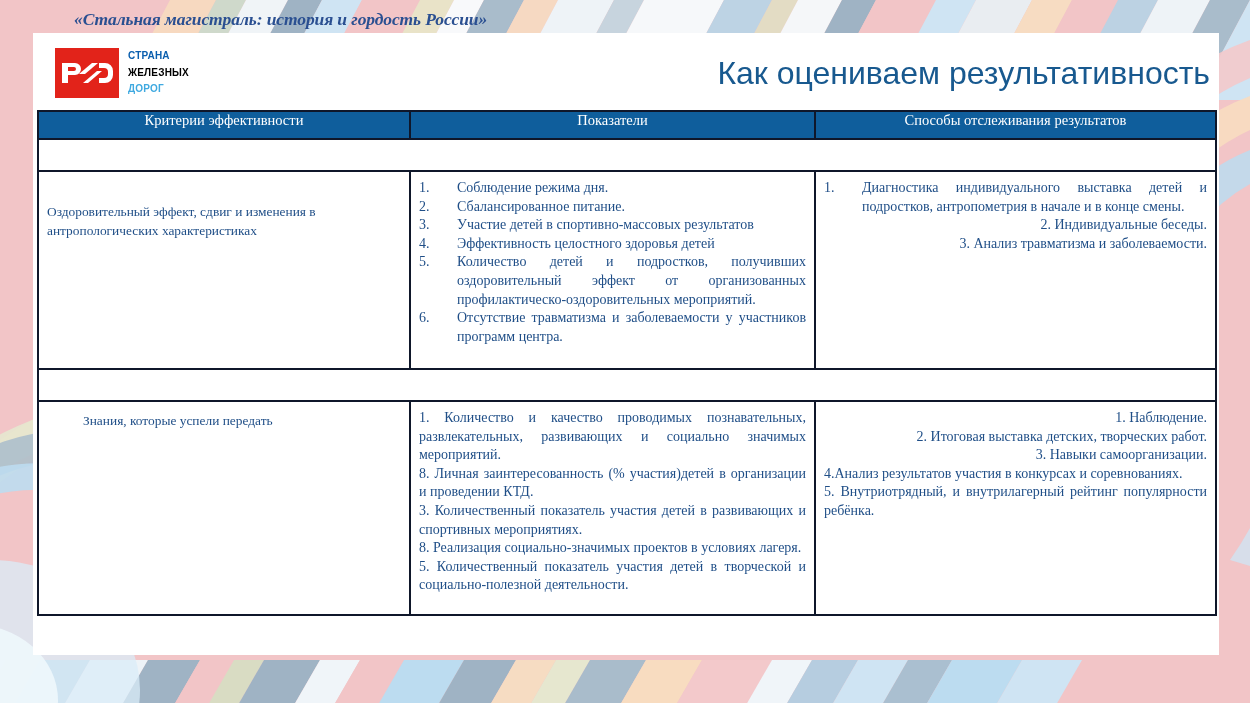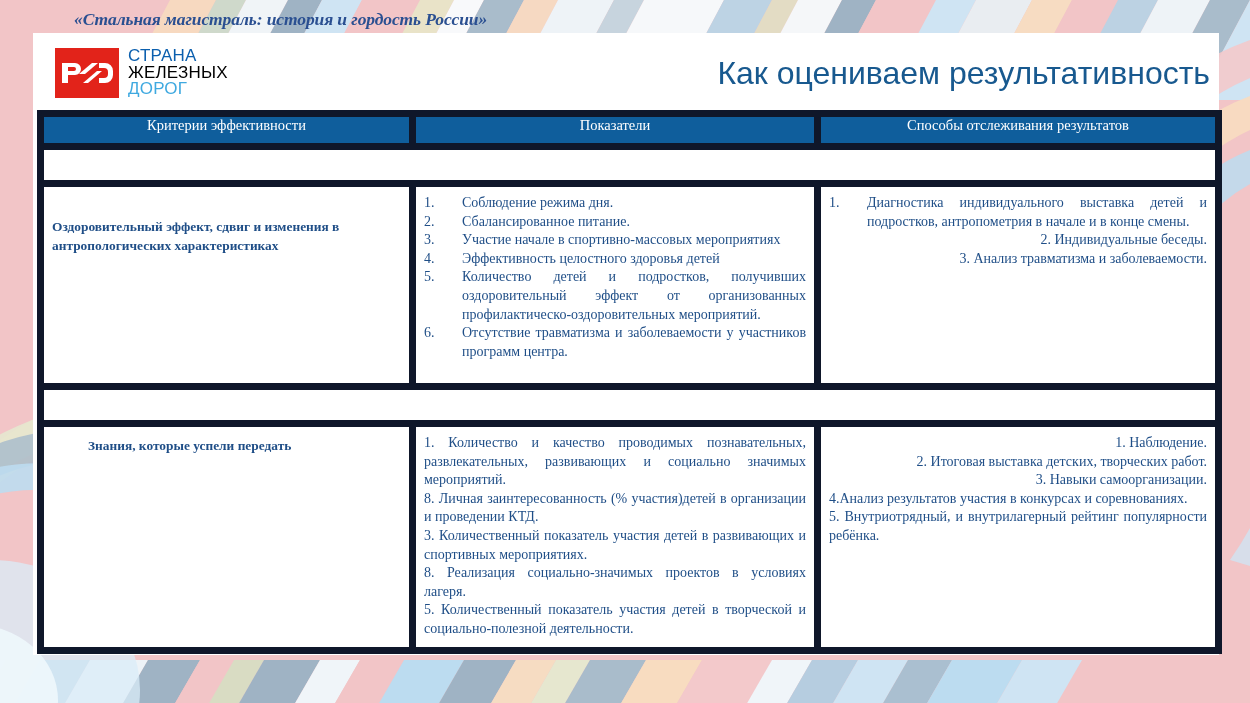--- a/index.html
+++ b/index.html
@@ -68,22 +68,22 @@
   .logo-mark {
     width: 64px;
     height: 50px;
     background: #e2231a;
     position: relative;
     flex: none;
   }
   .logo-mark svg { position: absolute; left: 6px; top: 11px; }
   .logo-words {
     font-family: "Liberation Sans", "DejaVu Sans", sans-serif;
-    font-weight: normal;
-    font-size: 17px;
+    font-weight: bold;
+    font-size: 10px;
     line-height: 16.5px;
     letter-spacing: 0.2px;
   }
   .lw1 { color: #0b5fae; }
   .lw2 { color: #000000; }
   .lw3 { color: #3fa9e0; }
 
   
   .slide-title {
     position: absolute;
@@ -107,21 +107,21 @@
     top: 110px;
     width: 1178px;
     z-index: 7;
   }
   table.matrix {
     border-collapse: collapse;
     table-layout: fixed;
     width: 1178px;
   }
   table.matrix td, table.matrix th {
-    border: 7px solid #0f172a;
+    border: 2px solid #0f172a;
     vertical-align: top;
     padding: 0;
   }
   .col-a { width: 372px; }
   .col-b { width: 405px; }
   .col-c { width: 401px; }
 
   thead th {
     background: #0f5e9c;
     color: #ffffff;
@@ -140,21 +140,21 @@
 
   
   .cell { padding: 7px 8px 8px 8px; }
   .cell-a {
     padding-top: 30px;
     padding-left: 8px;
     padding-right: 6px;
   }
   .crit {
     color: #1f4e87;
-    font-weight: bold;
+    font-weight: normal;
     font-size: 13.4px;
     line-height: 19px;
     font-family: "Liberation Serif", "DejaVu Serif", serif;
   }
 
   ol.num, ul.plain {
     margin: 0;
     padding: 0;
     list-style: none;
   }
@@ -337,21 +337,21 @@
                 <li class="itm hang">
                   <span class="mk">1.</span>
                   <span class="bd noindent">Соблюдение режима дня.</span>
                 </li>
                 <li class="itm hang">
                   <span class="mk">2.</span>
                   <span class="bd noindent">Сбалансированное питание.</span>
                 </li>
                 <li class="itm hang">
                   <span class="mk">3.</span>
-                  <span class="bd noindent">Участие начале в спортивно-массовых мероприятиях</span>
+                  <span class="bd noindent">Участие детей в спортивно-массовых результатов</span>
                 </li>
                 <li class="itm hang">
                   <span class="mk">4.</span>
                   <span class="bd noindent">Эффективность целостного здоровья детей</span>
                 </li>
                 <li class="itm hang">
                   <span class="mk">5.</span>
                   <span class="bd tj">Количество детей и подростков, получивших оздоровительный эффект от организованных профилактическо-оздоровительных мероприятий.</span>
                 </li>
                 <li class="itm hang">

